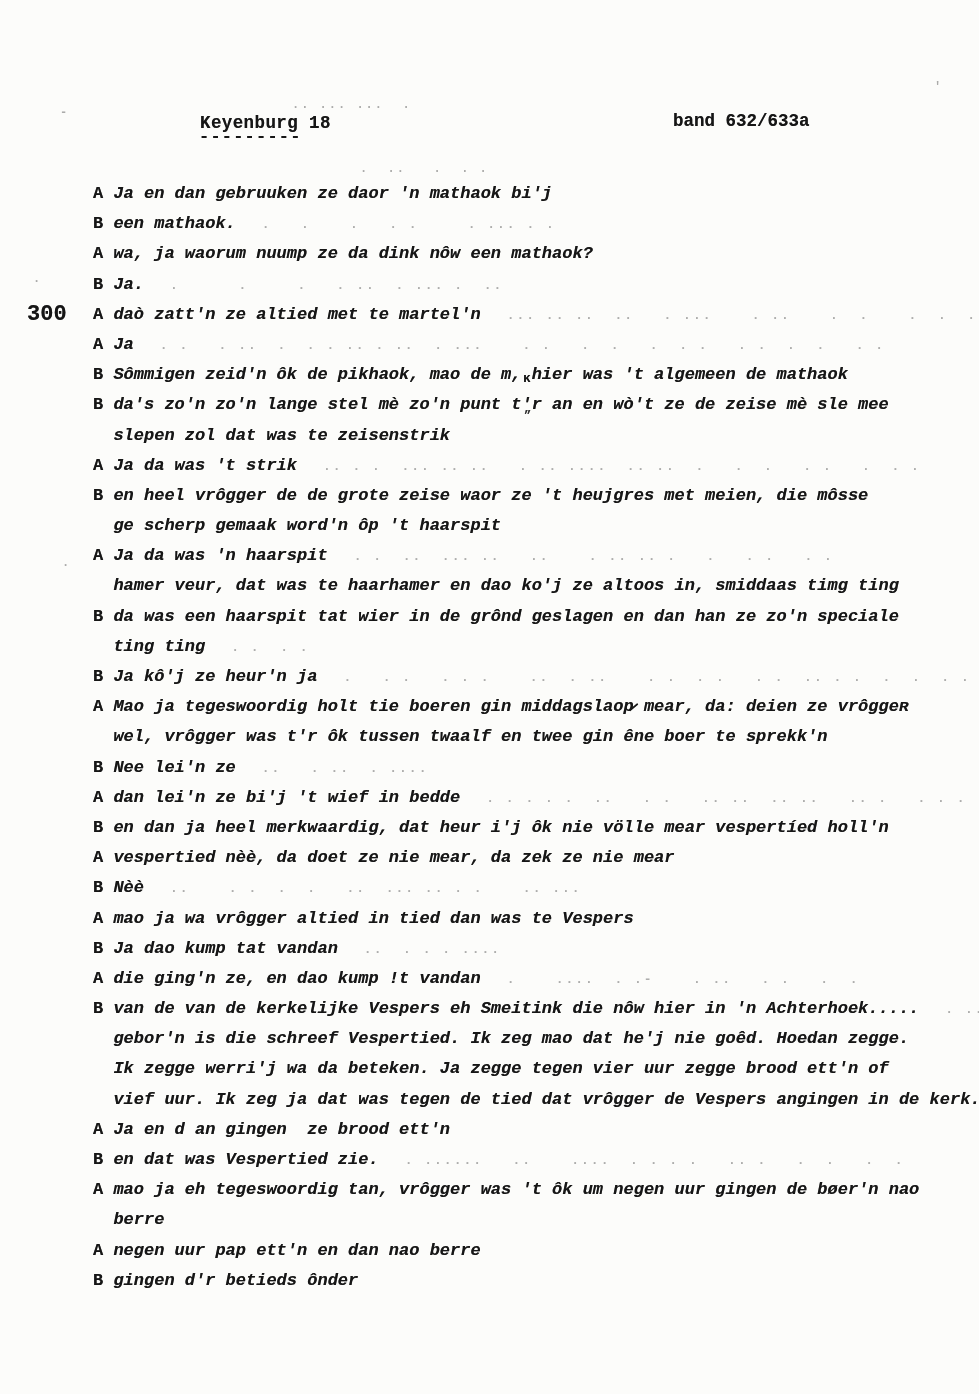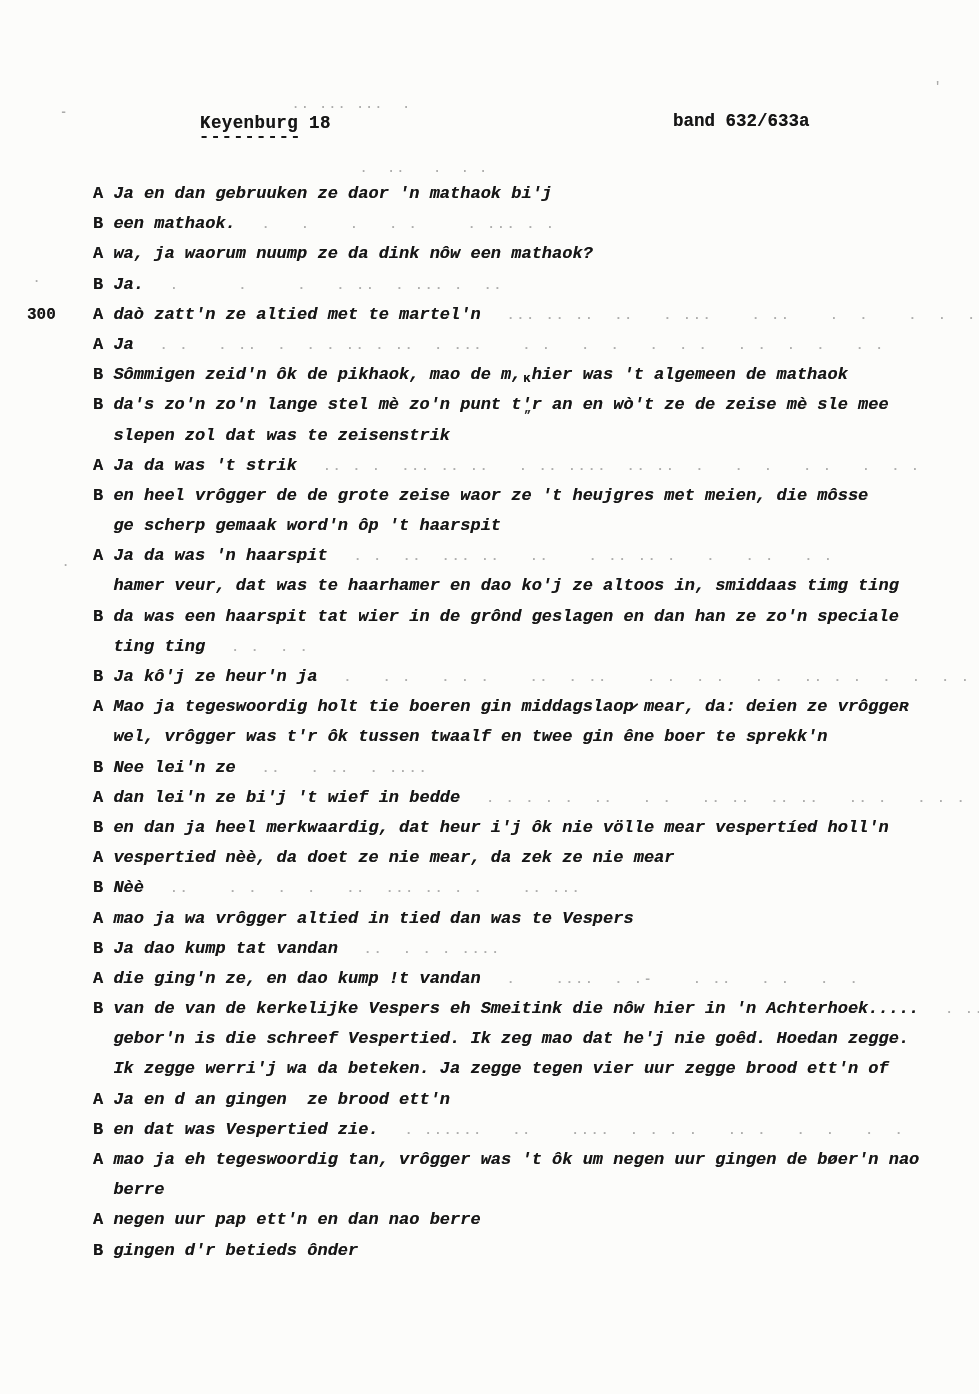--- a/index.html
+++ b/index.html
@@ -35,21 +35,21 @@
     position:relative;
     height:30.2px;line-height:30.2px;
     padding-left:93px;
     white-space:pre;
     font-size:17px;
   }
   .sp{display:inline-block;width:2ch;white-space:pre;}
   .txt{white-space:pre;font-style:italic;}
   .mnote{
     position:absolute;left:27px;top:0;
-    font-size:16px;
+    font-size:22px;
   }
   .trail{
     margin-left:26px;
     font-size:13px;
     letter-spacing:2px;
     color:rgba(45,45,45,.38);
     text-shadow:none;
     white-space:pre;
   }
   .annot-sup{
@@ -100,20 +100,21 @@
       <div class="row"><span class="sp">A</span><span class="txt">dan lei'n ze bi'j 't wief in bedde</span><span class="trail">. . . . .  ..   . .   .. ..  .. ..   .. .   . . .  .  . .</span></div>
       <div class="row"><span class="sp">B</span><span class="txt">en dan ja heel merkwaardig, dat heur i'j ôk nie völle mear vespertíed holl'n</span></div>
       <div class="row"><span class="sp">A</span><span class="txt">vespertied nèè, da doet ze nie mear, da zek ze nie mear</span></div>
       <div class="row"><span class="sp">B</span><span class="txt">Nèè</span><span class="trail">..    . .  .  .   ..  ... .. . .    .. ...</span></div>
       <div class="row"><span class="sp">A</span><span class="txt">mao ja wa vrôgger altied in tied dan was te Vespers</span></div>
       <div class="row"><span class="sp">B</span><span class="txt">Ja dao kump tat vandan</span><span class="trail">..  . . . ....</span></div>
       <div class="row"><span class="sp">A</span><span class="txt">die ging'n ze, en dao kump !t vandan</span><span class="trail">.    ....  . .-    . ..   . .   .  .</span></div>
       <div class="row"><span class="sp">B</span><span class="txt">van de van de kerkelijke Vespers eh Smeitink die nôw hier in 'n Achterhoek.....</span><span class="trail">. ..</span></div>
       <div class="row"><span class="sp"></span><span class="txt">gebor'n is die schreef Vespertied. Ik zeg mao dat he'j nie goêd. Hoedan zegge.</span></div>
       <div class="row"><span class="sp"></span><span class="txt">Ik zegge werri'j wa da beteken. Ja zegge tegen vier uur zegge brood ett'n of</span></div>
+      <div class="row"><span class="sp"></span><span class="txt">vief uur. Ik zeg ja dat was tegen de tied dat vrôgger de Vespers angingen in de kerk.</span></div>
       <div class="row"><span class="sp">A</span><span class="txt">Ja en d an gingen  ze brood ett'n</span></div>
       <div class="row"><span class="sp">B</span><span class="txt">en dat was Vespertied zie.</span><span class="trail">. ......   ..    ....  . . . .   .. .   .  .   .  .</span></div>
       <div class="row"><span class="sp">A</span><span class="txt">mao ja eh tegeswoordig tan, vrôgger was 't ôk um negen uur gingen de bøer'n nao</span></div>
       <div class="row"><span class="sp"></span><span class="txt">berre</span></div>
       <div class="row"><span class="sp">A</span><span class="txt">negen uur pap ett'n en dan nao berre</span></div>
       <div class="row"><span class="sp">B</span><span class="txt">gingen d'r betieds ônder</span></div>
     </div>
 
   <div class="annot-sup">ĸ</div>
   <div class="annot-sub">„</div>

